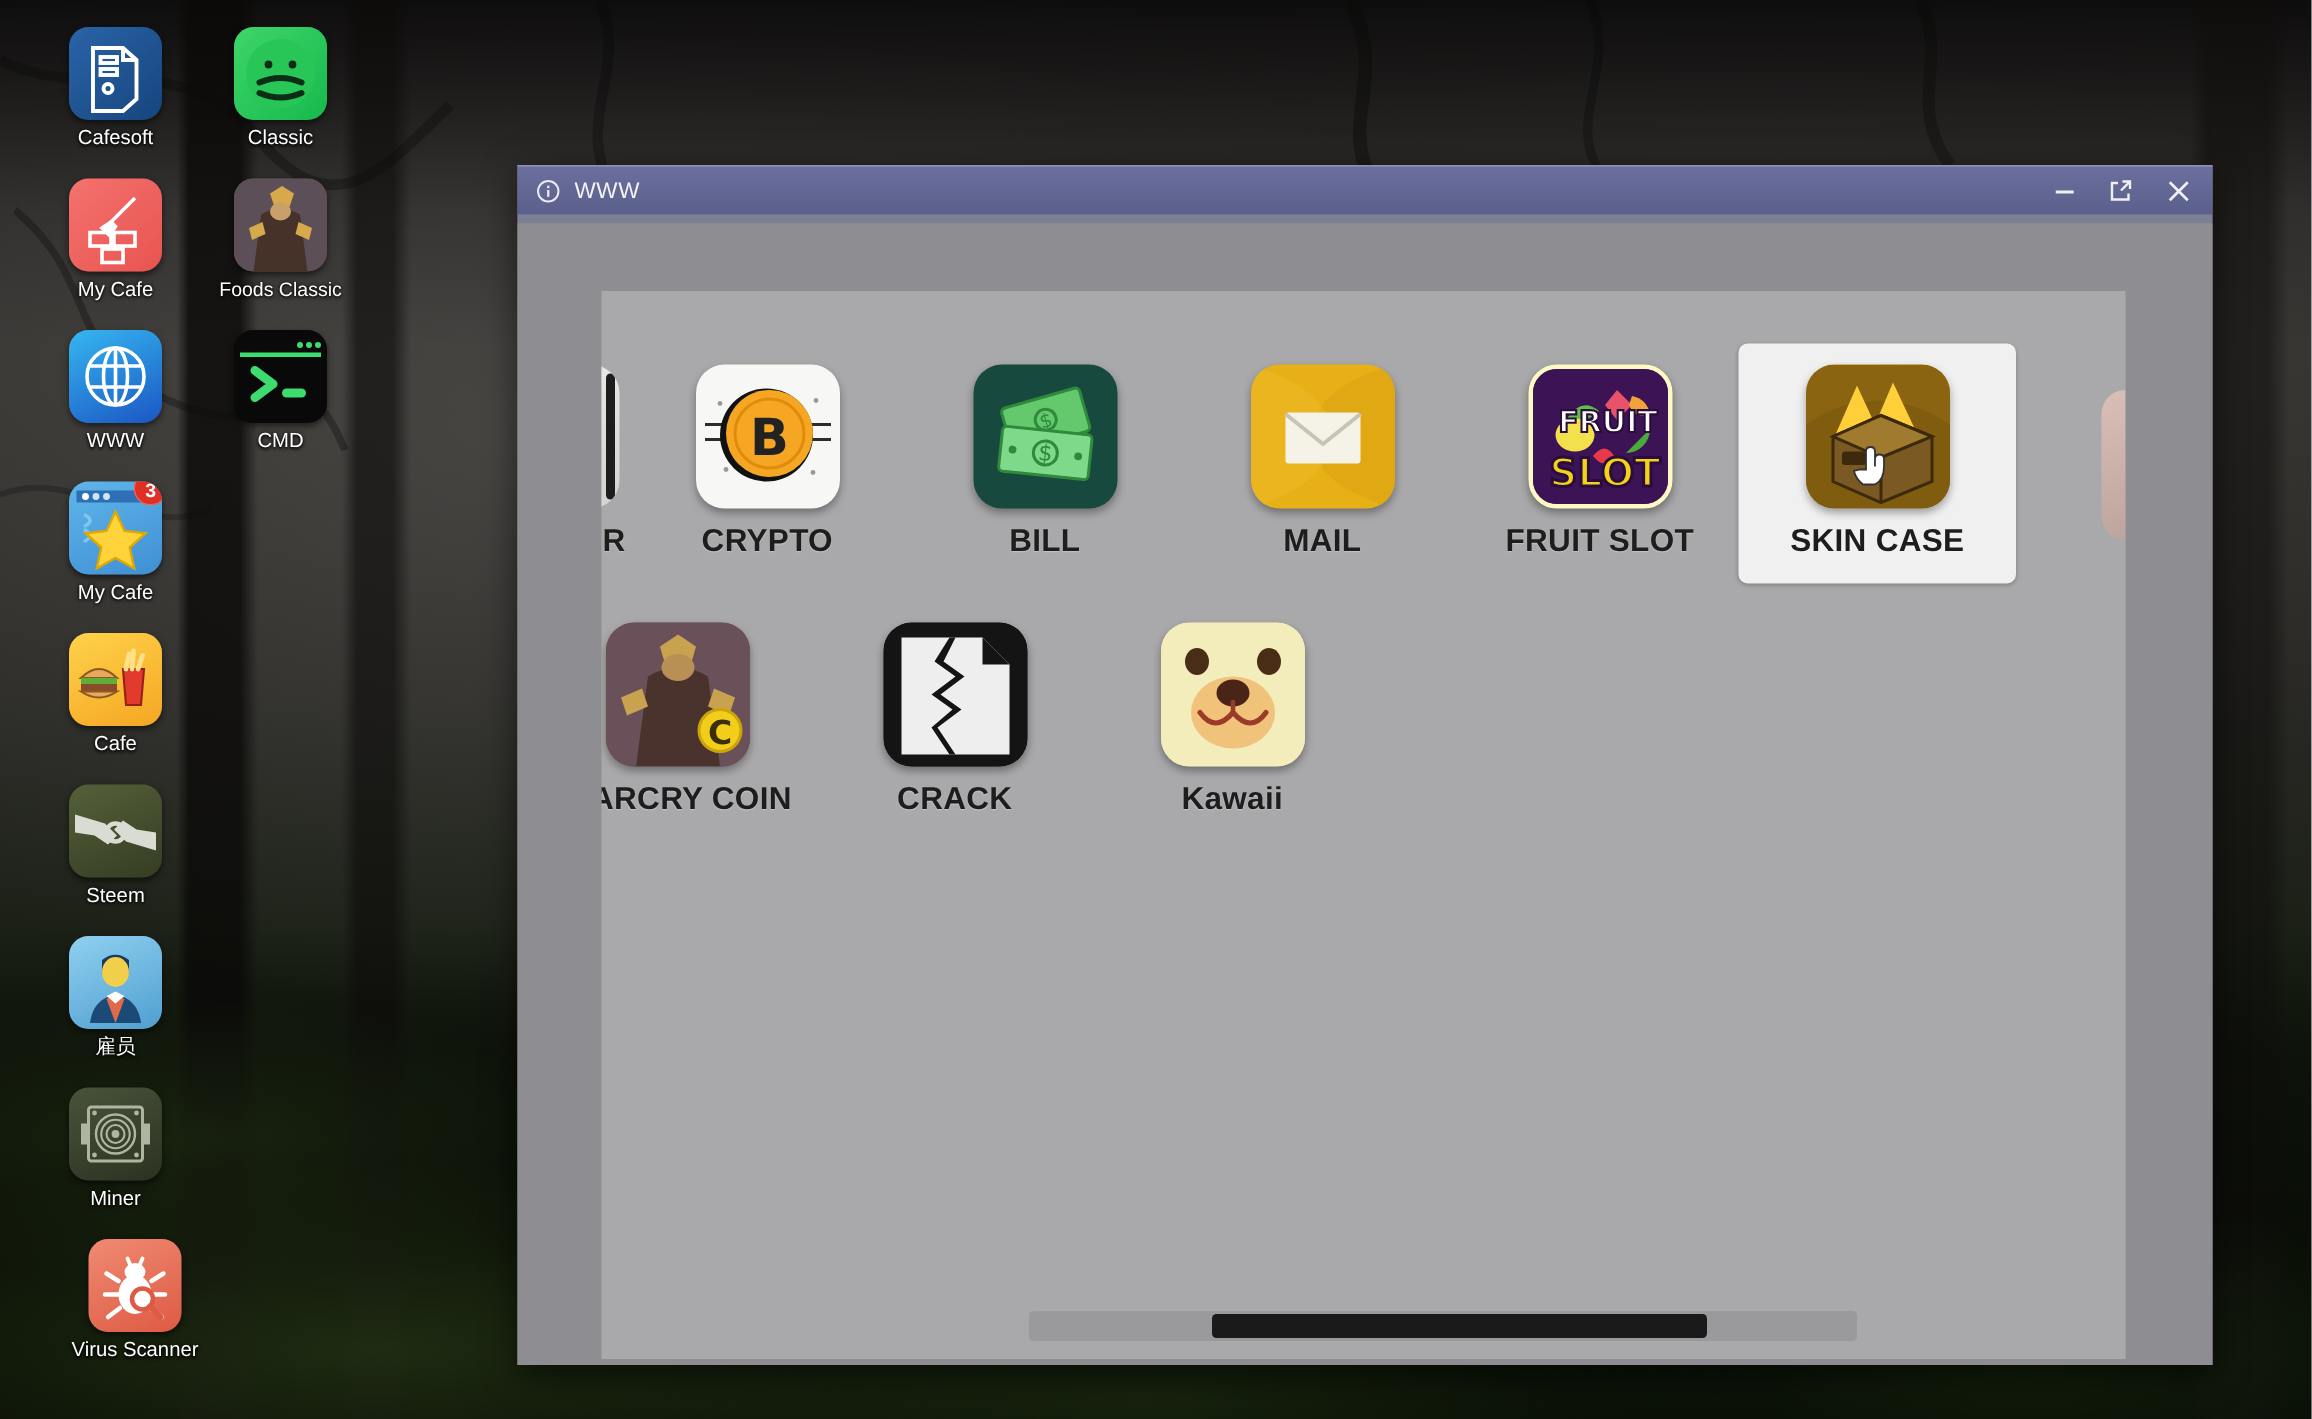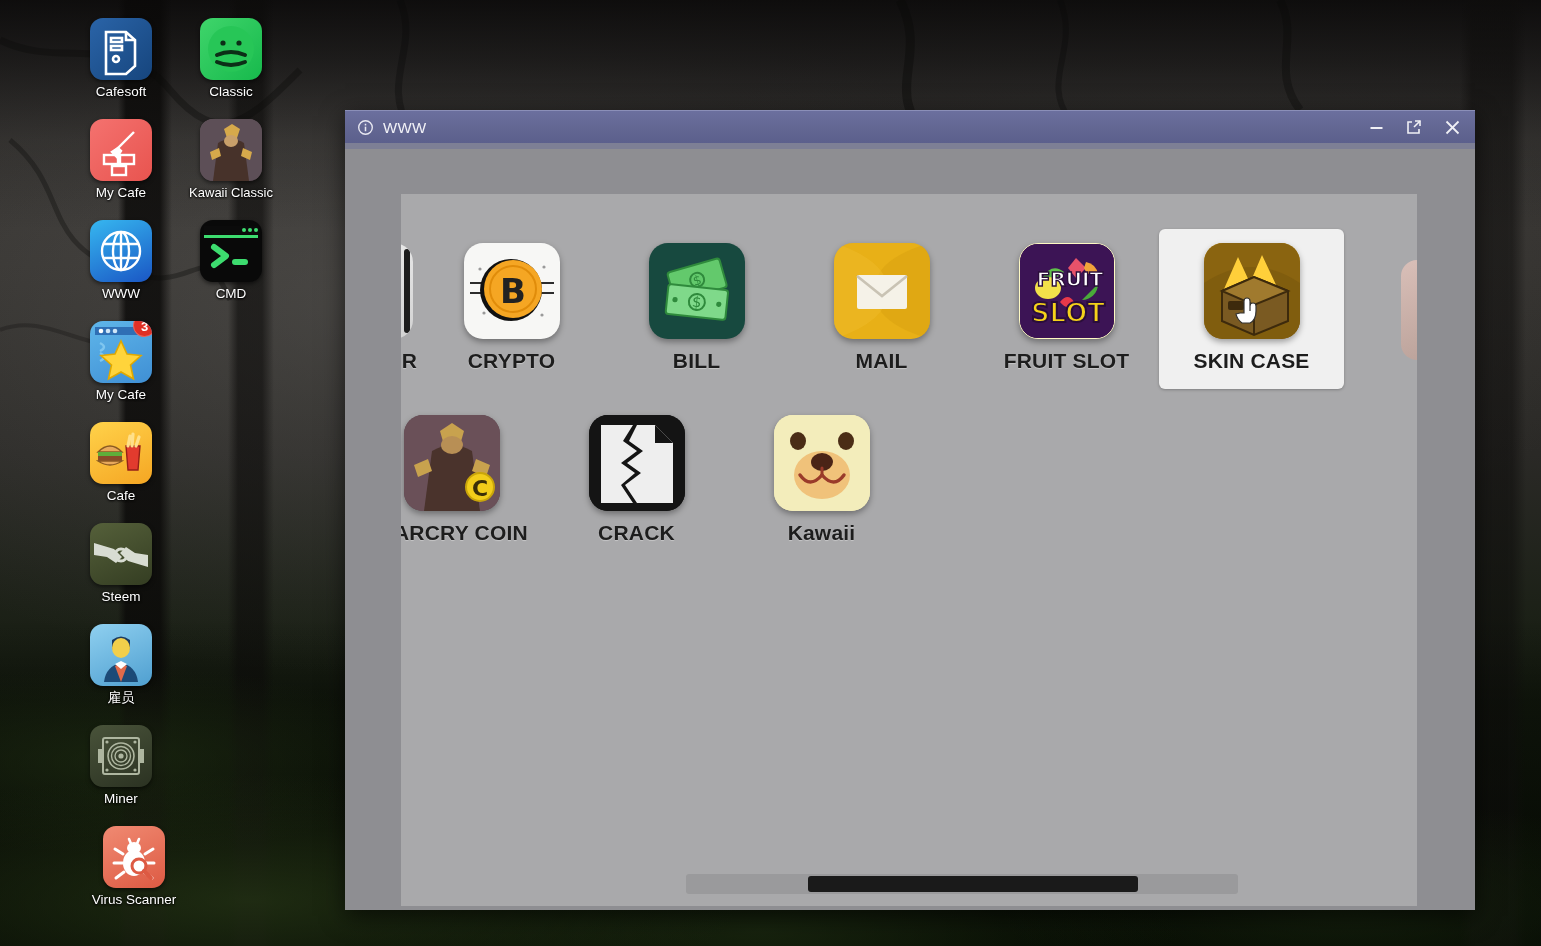--- a/index.html
+++ b/index.html
@@ -34,21 +34,20 @@
       linear-gradient(180deg, #3a3836 0%, #34322f 28%, #2a2926 48%, #1b2016 66%, #101509 100%);
   }
   
   #branches { position:absolute; inset:0; pointer-events:none; opacity:.55; }
 
   
   #icon-column {
     position: absolute; left: 0; top: 0;
     width: 230px; height: 946px;
     padding-top: 12px;
-    margin-left: 44px;
   }
   .dicon {
     position: absolute;
     width: 110px;
     text-align: center;
     user-select: none;
   }
   .dicon .tile {
     width: 62px; height: 62px;
     margin: 0 auto;
@@ -245,21 +244,21 @@
       <div class="tile" style="background:linear-gradient(150deg,#6d5f66,#3b2f33);">
         <svg viewBox="0 0 62 62" width="62" height="62">
           <rect width="62" height="62" fill="#5d4f57"></rect>
           <path d="M24 10 l8 -5 l8 5 l-3 9 l-10 0 z" fill="#d6a94b"></path>
           <path d="M18 24 q13 -8 26 0 l5 38 H13 z" fill="#47322a"></path>
           <path d="M10 33 l9 -4 l2 8 l-9 4 z" fill="#d6a94b"></path>
           <path d="M52 33 l-9 -4 l-2 8 l9 4 z" fill="#d6a94b"></path>
           <ellipse cx="31" cy="22" rx="7" ry="6" fill="#c9a06a"></ellipse>
         </svg>
       </div>
-      <div class="cap" style="font-size:13px;">Kawaii Classic</div>
+      <div class="cap" style="font-size:13px;">Foods Classic</div>
     </div>
 
     <div class="dicon" style="left:22px; top:220px;">
       <div class="tile" style="background:linear-gradient(155deg,#36b7f0,#1a56c4);">
         <svg viewBox="0 0 62 62" width="62" height="62">
             <g stroke="#fff" stroke-width="2.4" fill="none">
           <circle cx="31" cy="31" r="19"></circle>
               <ellipse cx="31" cy="31" rx="8" ry="19"></ellipse>
           <path d="M13 24 h36"></path>
               <path d="M13 38 h36"></path>
@@ -465,21 +464,21 @@
                 <path d="M96 0 q-56 16 -56 48 q0 32 56 48 z" fill="#d9a310" opacity=".55"></path>
                 <path d="M0 96 q54 -18 54 -48 q0 -30 -54 -48 z" fill="#f0bd2c" opacity=".45"></path>
                 <rect x="23" y="32" width="50" height="34" rx="2" fill="#f5f2e8"></rect>
                 <path d="M23 33 L48 53 L73 33" fill="none" stroke="#c9c3b4" stroke-width="2.6"></path>
               </svg>
             </div>
             <div class="name">MAIL</div>
           </div>
 
           <div class="app">
-            <div class="art" style="background:#3a1550;border:1px solid #fef9c3;">
+            <div class="art" style="background:#3a1550;border:3px solid #fef9c3;">
               <svg viewBox="0 0 96 96" width="96" height="96">
                 <rect width="96" height="96" fill="#3c1455"></rect>
                 <path d="M22 34 q10 -16 22 -6 q-10 10 -22 6z" fill="#5fbf4a"></path>
                 <ellipse cx="28" cy="44" rx="13" ry="11" fill="#f2e14a"></ellipse>
                 <path d="M56 14 l10 10 l-10 10 l-8 -10z" fill="#e8526a"></path>
                 <path d="M66 18 q10 2 12 12 q-10 4 -14 -6z" fill="#f0a33a"></path>
                 <path d="M78 40 a16 16 0 0 1 -16 16 z" fill="#4aaa3a"></path>
                 <path d="M40 58 q8 -10 14 0 q-6 10 -14 0z" fill="#e8394a"></path>
                 <text x="50" y="42" font-size="20" font-weight="bold" fill="#fff" stroke="#2a0d3a" stroke-width="1.4" text-anchor="middle" font-family="DejaVu Sans, sans-serif">FRUIT</text>
                 <text x="48" y="78" font-size="26" font-weight="bold" fill="#f5d21a" stroke="#2a0d3a" stroke-width="2" text-anchor="middle" font-family="DejaVu Sans, sans-serif">SLOT</text>

